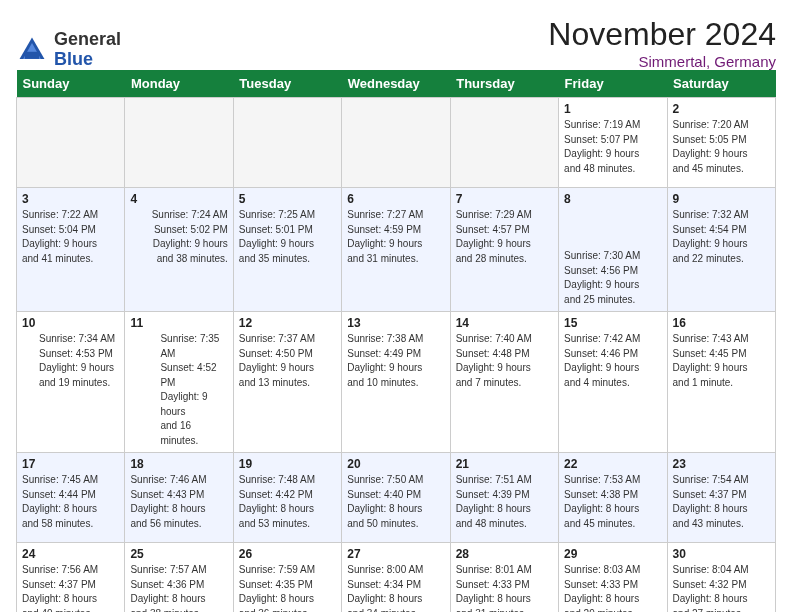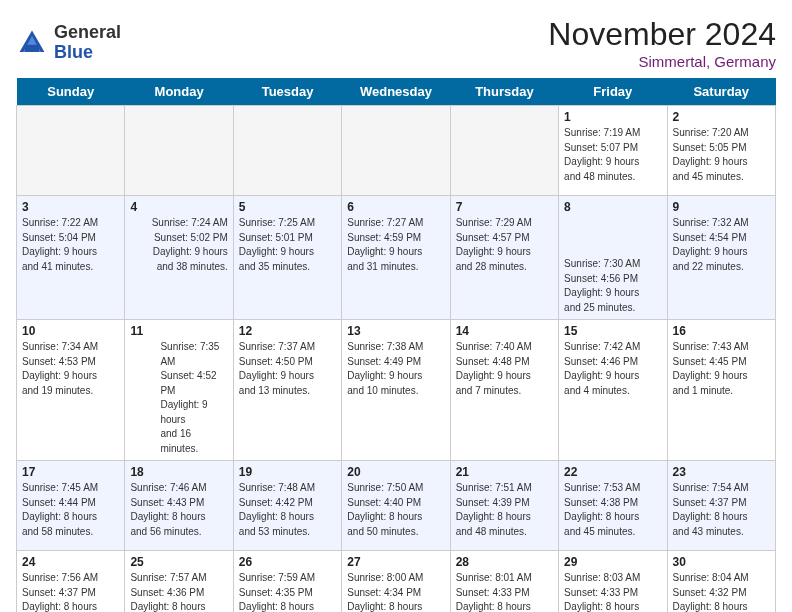--- a/index.html
+++ b/index.html
@@ -6,22 +6,21 @@
     body {
       font-family: Arial, sans-serif;
       background: #fff;
       width: 792px;
       min-height: 612px;
       padding: 16px;
     }
     .header-area {
       display: flex;
       justify-content: space-between;
-      align-items: center;
-      margin-bottom: 8px;
+      align-items: flex-end;
     }
     .logo {
       display: flex;
       align-items: center;
       gap: 6px;
     }
     .logo-text {
       font-size: 18px;
       font-weight: bold;
       line-height: 1.1;
@@ -43,23 +42,23 @@
     .location {
       font-size: 15px;
       color: #701a75;
     }
     table {
       width: 100%;
       border-collapse: collapse;
       table-layout: fixed;
     }
     th {
-      background-color: #0369a1;
+      background-color: #15803d;
       color: #fff;
-      text-align: center;
+      text-align: left;
       padding: 6px 6px;
       font-size: 13px;
       font-weight: bold;
     }
     td {
       vertical-align: top;
       border: 1px solid #ccc;
       padding: 4px 5px;
       font-size: 10.5px;
       color: #222;
@@ -185,21 +184,21 @@
           <div class="day-number">9</div>
           <div class="day-info" style="white-space: pre-line;">Sunrise: 7:32 AM
 Sunset: 4:54 PM
 Daylight: 9 hours
 and 22 minutes.</div>
         </td>
       </tr>
       <tr>
         <td>
           <div class="day-number">10</div>
-          <div class="day-info" style="white-space: pre-line;">Sunrise: 7:34 AM
+          <div class="day-info" style="white-space: pre-line; margin-left: 17px;">Sunrise: 7:34 AM
 Sunset: 4:53 PM
 Daylight: 9 hours
 and 19 minutes.</div>
         </td>
         <td>
           <div class="day-number">11</div>
           <div class="day-info" style="white-space: pre-line; margin-left: 30px;">Sunrise: 7:35 AM
 Sunset: 4:52 PM
 Daylight: 9 hours
 and 16 minutes.</div>

